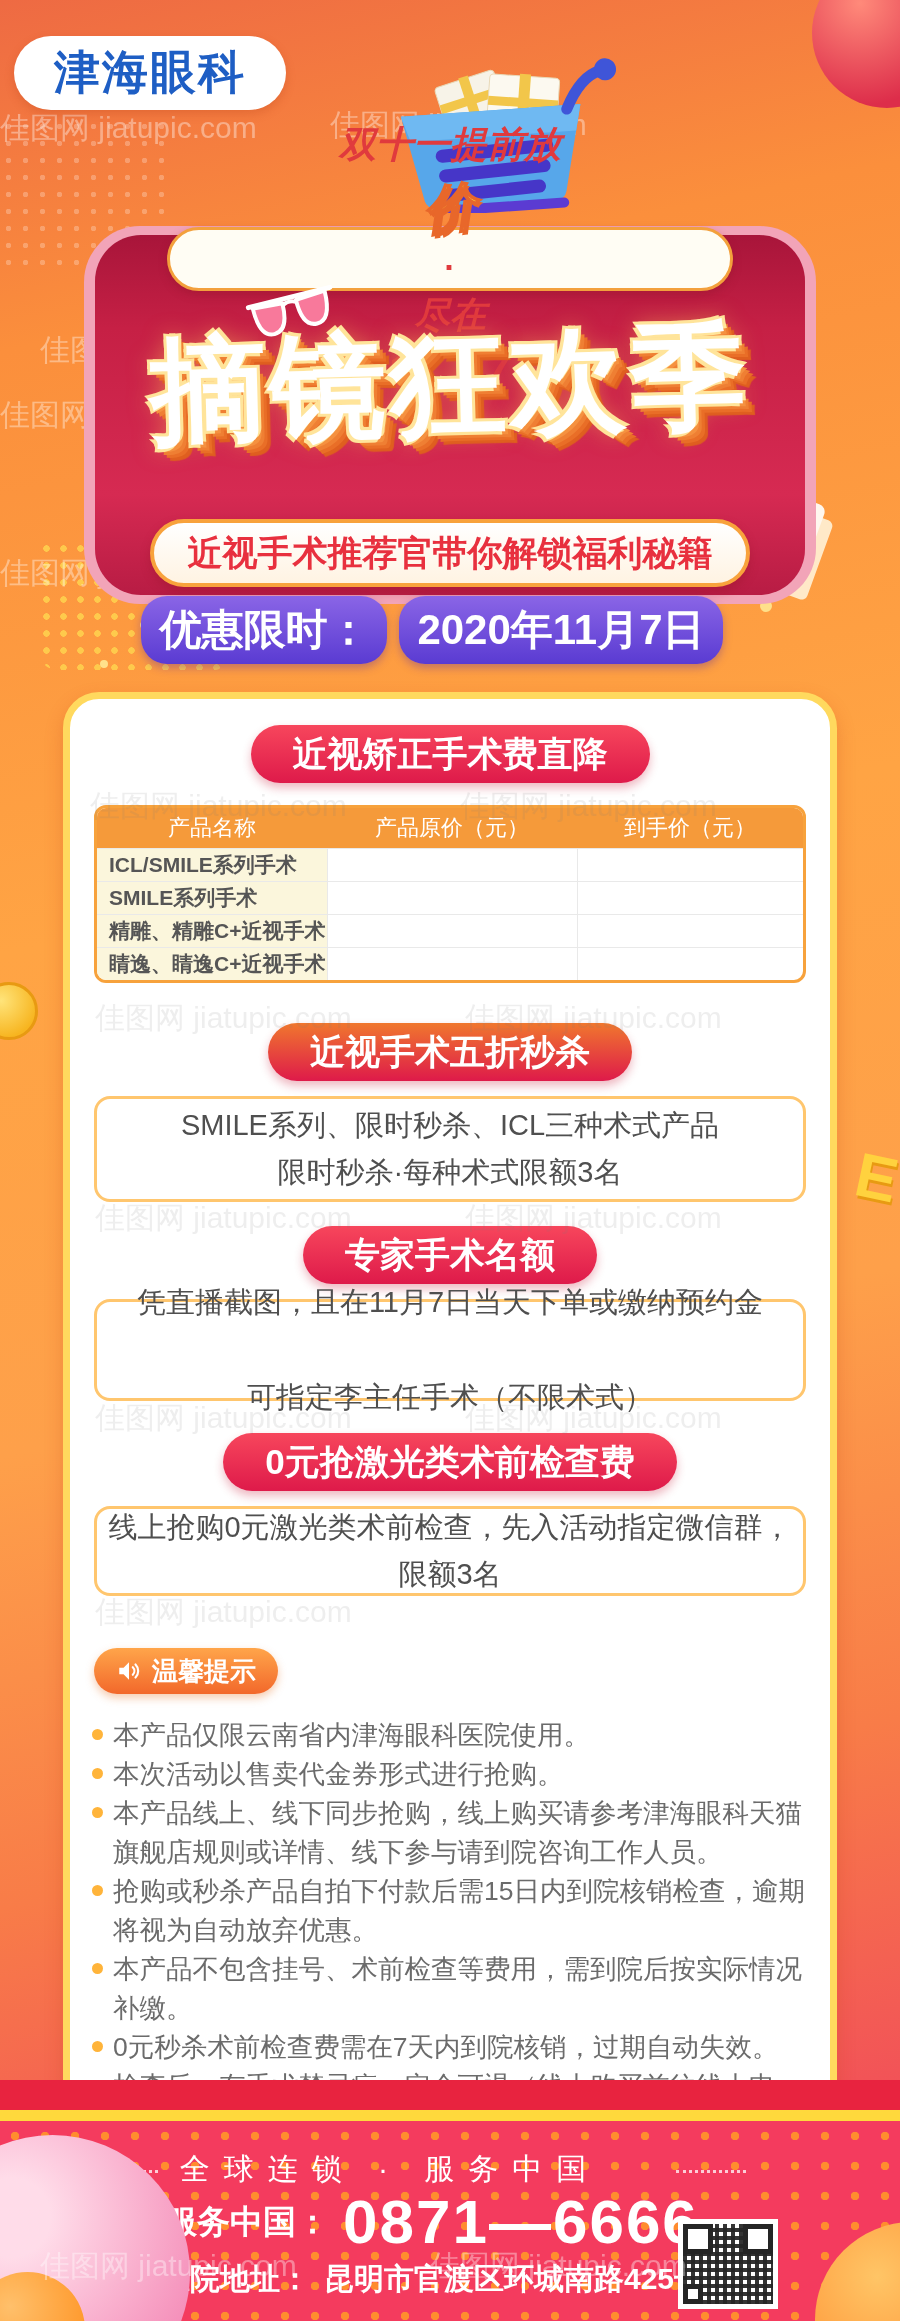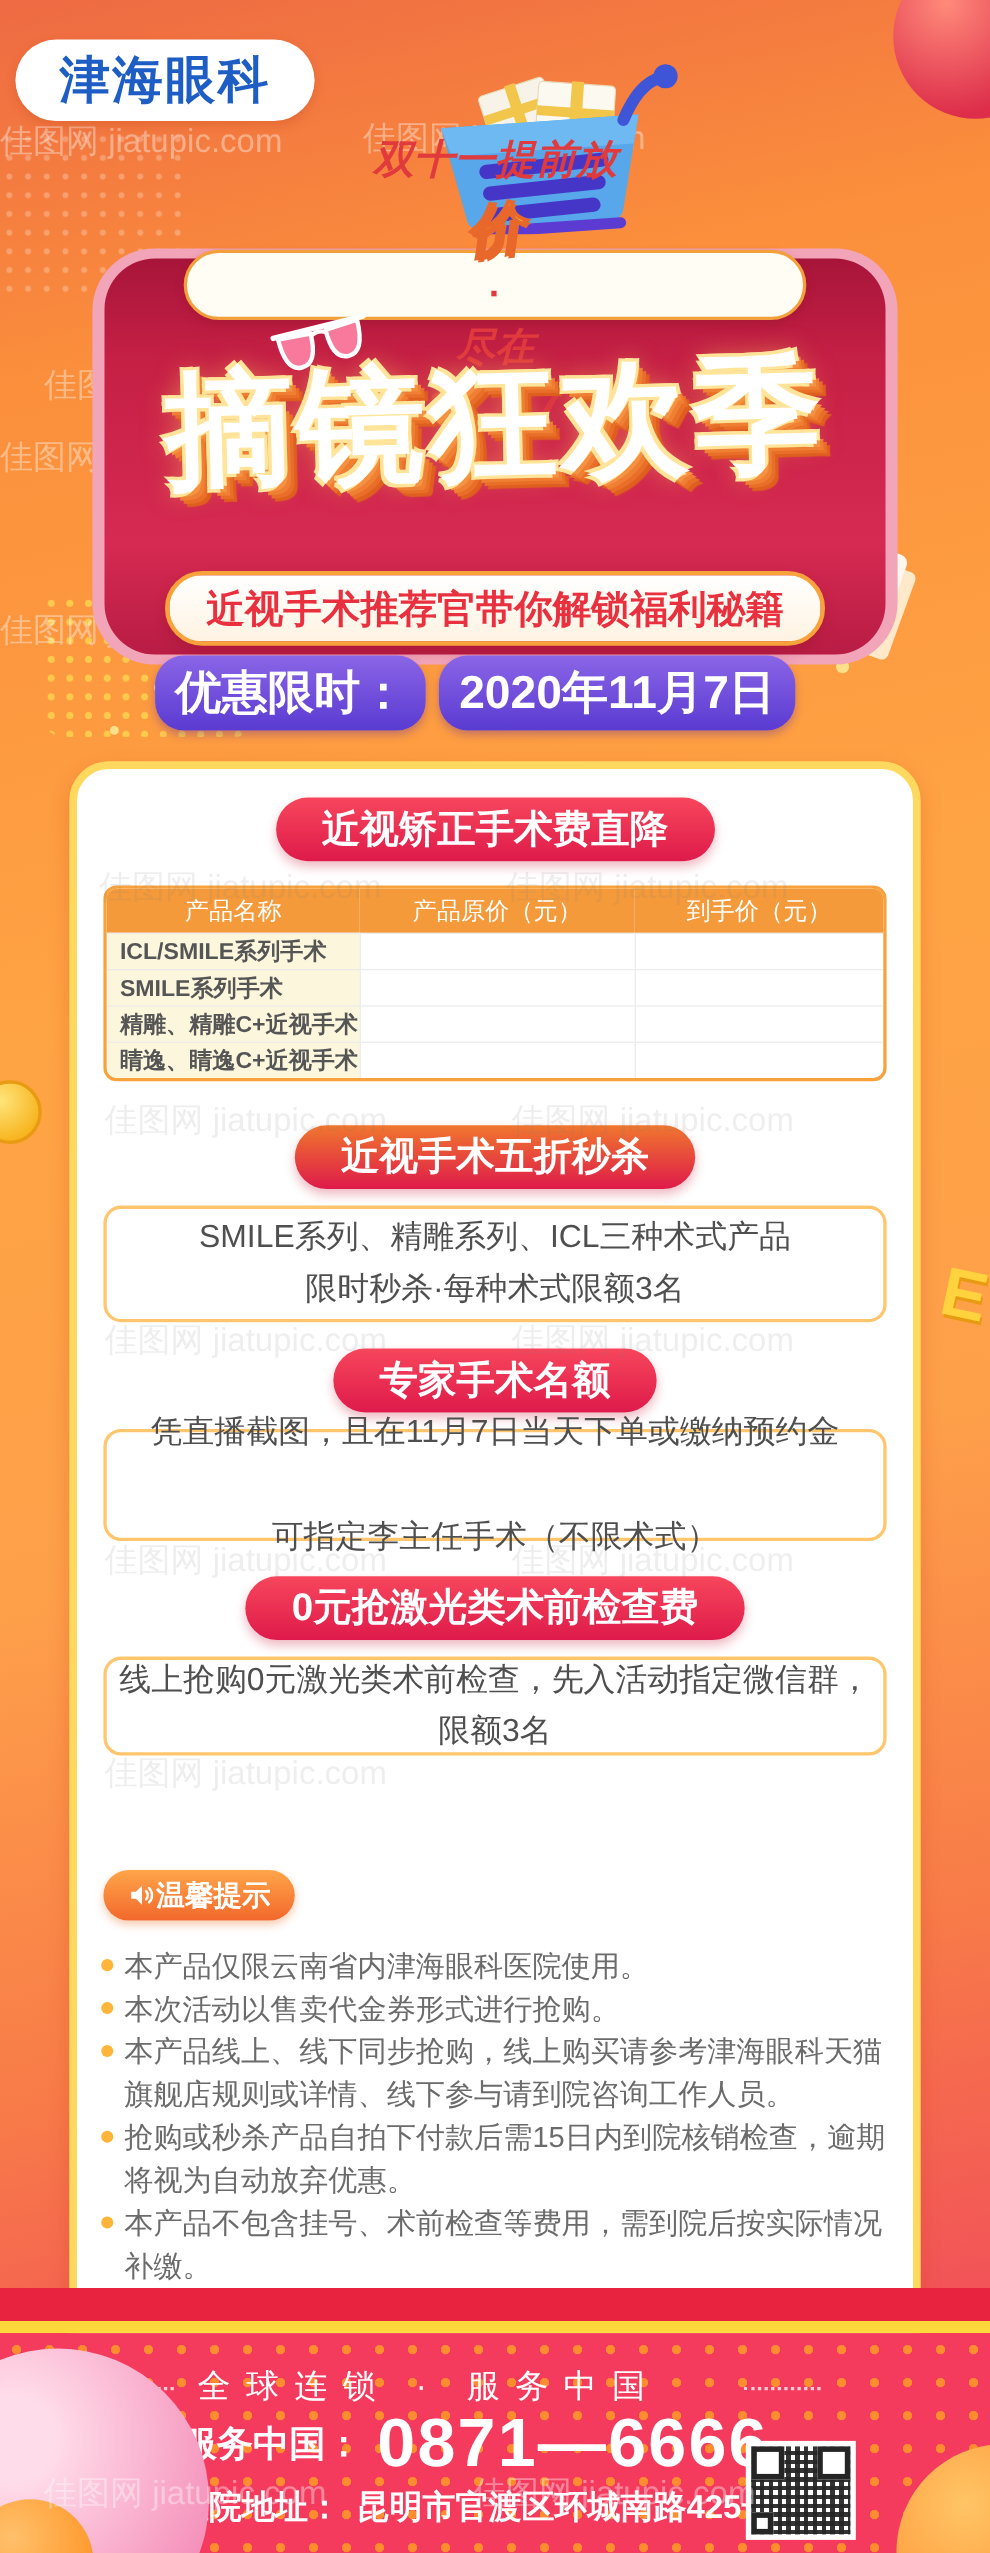--- a/index.html
+++ b/index.html
@@ -82,21 +82,21 @@
   thead th{background:var(--table-header);color:#fff;font-size:22px;font-weight:400;height:40px;}
   tbody td{height:33px;border-top:1px solid #E9E9E9;font-size:21px;}
   tbody td.c1{background:var(--table-cream);color:#555;font-weight:700;text-align:left;padding-left:12px;width:230px;}
   tbody td.c2{width:250px;border-left:1px solid #E9E9E9;}
   tbody td.c3{border-left:1px solid #E9E9E9;}
   .sec2{margin-top:40px;} .sec3{margin-top:24px;} .sec4{margin-top:32px;}
   .info-box{width:712px;margin:15px auto 0;border:3px solid var(--box-border);border-radius:16px;background:#fff;
     display:flex;flex-direction:column;align-items:center;justify-content:center;text-align:center;}
   .info-box div{font-size:29px;color:var(--box-text);line-height:47px;}
   .box2{height:106px;} .box3{height:102px;gap:48px;} .box4{height:90px;}
-  .tips-pill{display:inline-flex;align-items:center;margin:104px 0 0 24px;height:46px;padding:4px 22px;border-radius:24px;
+  .tips-pill{display:inline-flex;align-items:center;gap:10px;margin:52px 0 0 24px;height:46px;padding:4px 22px;border-radius:24px;
     background:linear-gradient(180deg,var(--tips-orange-a),var(--tips-orange-b));color:#fff;font-size:26px;font-weight:900;
     box-shadow:0 4px 8px rgba(230,110,30,.35);}
   .tips-list{list-style:none;margin:22px 22px 0 22px;}
   .tips-list li{font-size:26.5px;color:var(--text-gray);line-height:39px;display:flex;}
   .tips-list .dot{flex:0 0 11px;width:11px;height:11px;border-radius:50%;background:var(--bullet-orange);margin:13px 10px 0 0;}
   
   .band-red{position:absolute;left:0;top:2080px;width:900px;height:30px;background:var(--band-red);}
   .band-yellow{position:absolute;left:0;top:2110px;width:900px;height:11px;background:var(--band-yellow);}
   .footer{position:absolute;left:0;top:2121px;width:900px;height:200px;background-color:var(--footer-pink);
     background-image:radial-gradient(circle,var(--footer-dot) 4px,transparent 4.5px);background-size:30px 30px;}
@@ -243,21 +243,21 @@
             <td class="c1">睛逸、睛逸C+近视手术</td>
             <td class="c2"></td>
             <td class="c3"></td>
           </tr>
         </tbody>
       </table>
     </div>
 
     <div class="pill pill-grad sec2">近视手术五折秒杀</div>
     <div class="info-box box2">
-      <div>SMILE系列、精雕系列、ICL三种术式产品</div>
+      <div>SMILE系列、限时秒杀、ICL三种术式产品</div>
       <div>限时秒杀·每种术式限额3名</div>
     </div>
 
     <div class="pill pill-red sec3">专家手术名额</div>
     <div class="info-box box3">
       <div>凭直播截图，且在11月7日当天下单或缴纳预约金</div>
       <div>可指定李主任手术（不限术式）</div>
     </div>
 
     <div class="pill pill-red sec4">0元抢激光类术前检查费</div>

